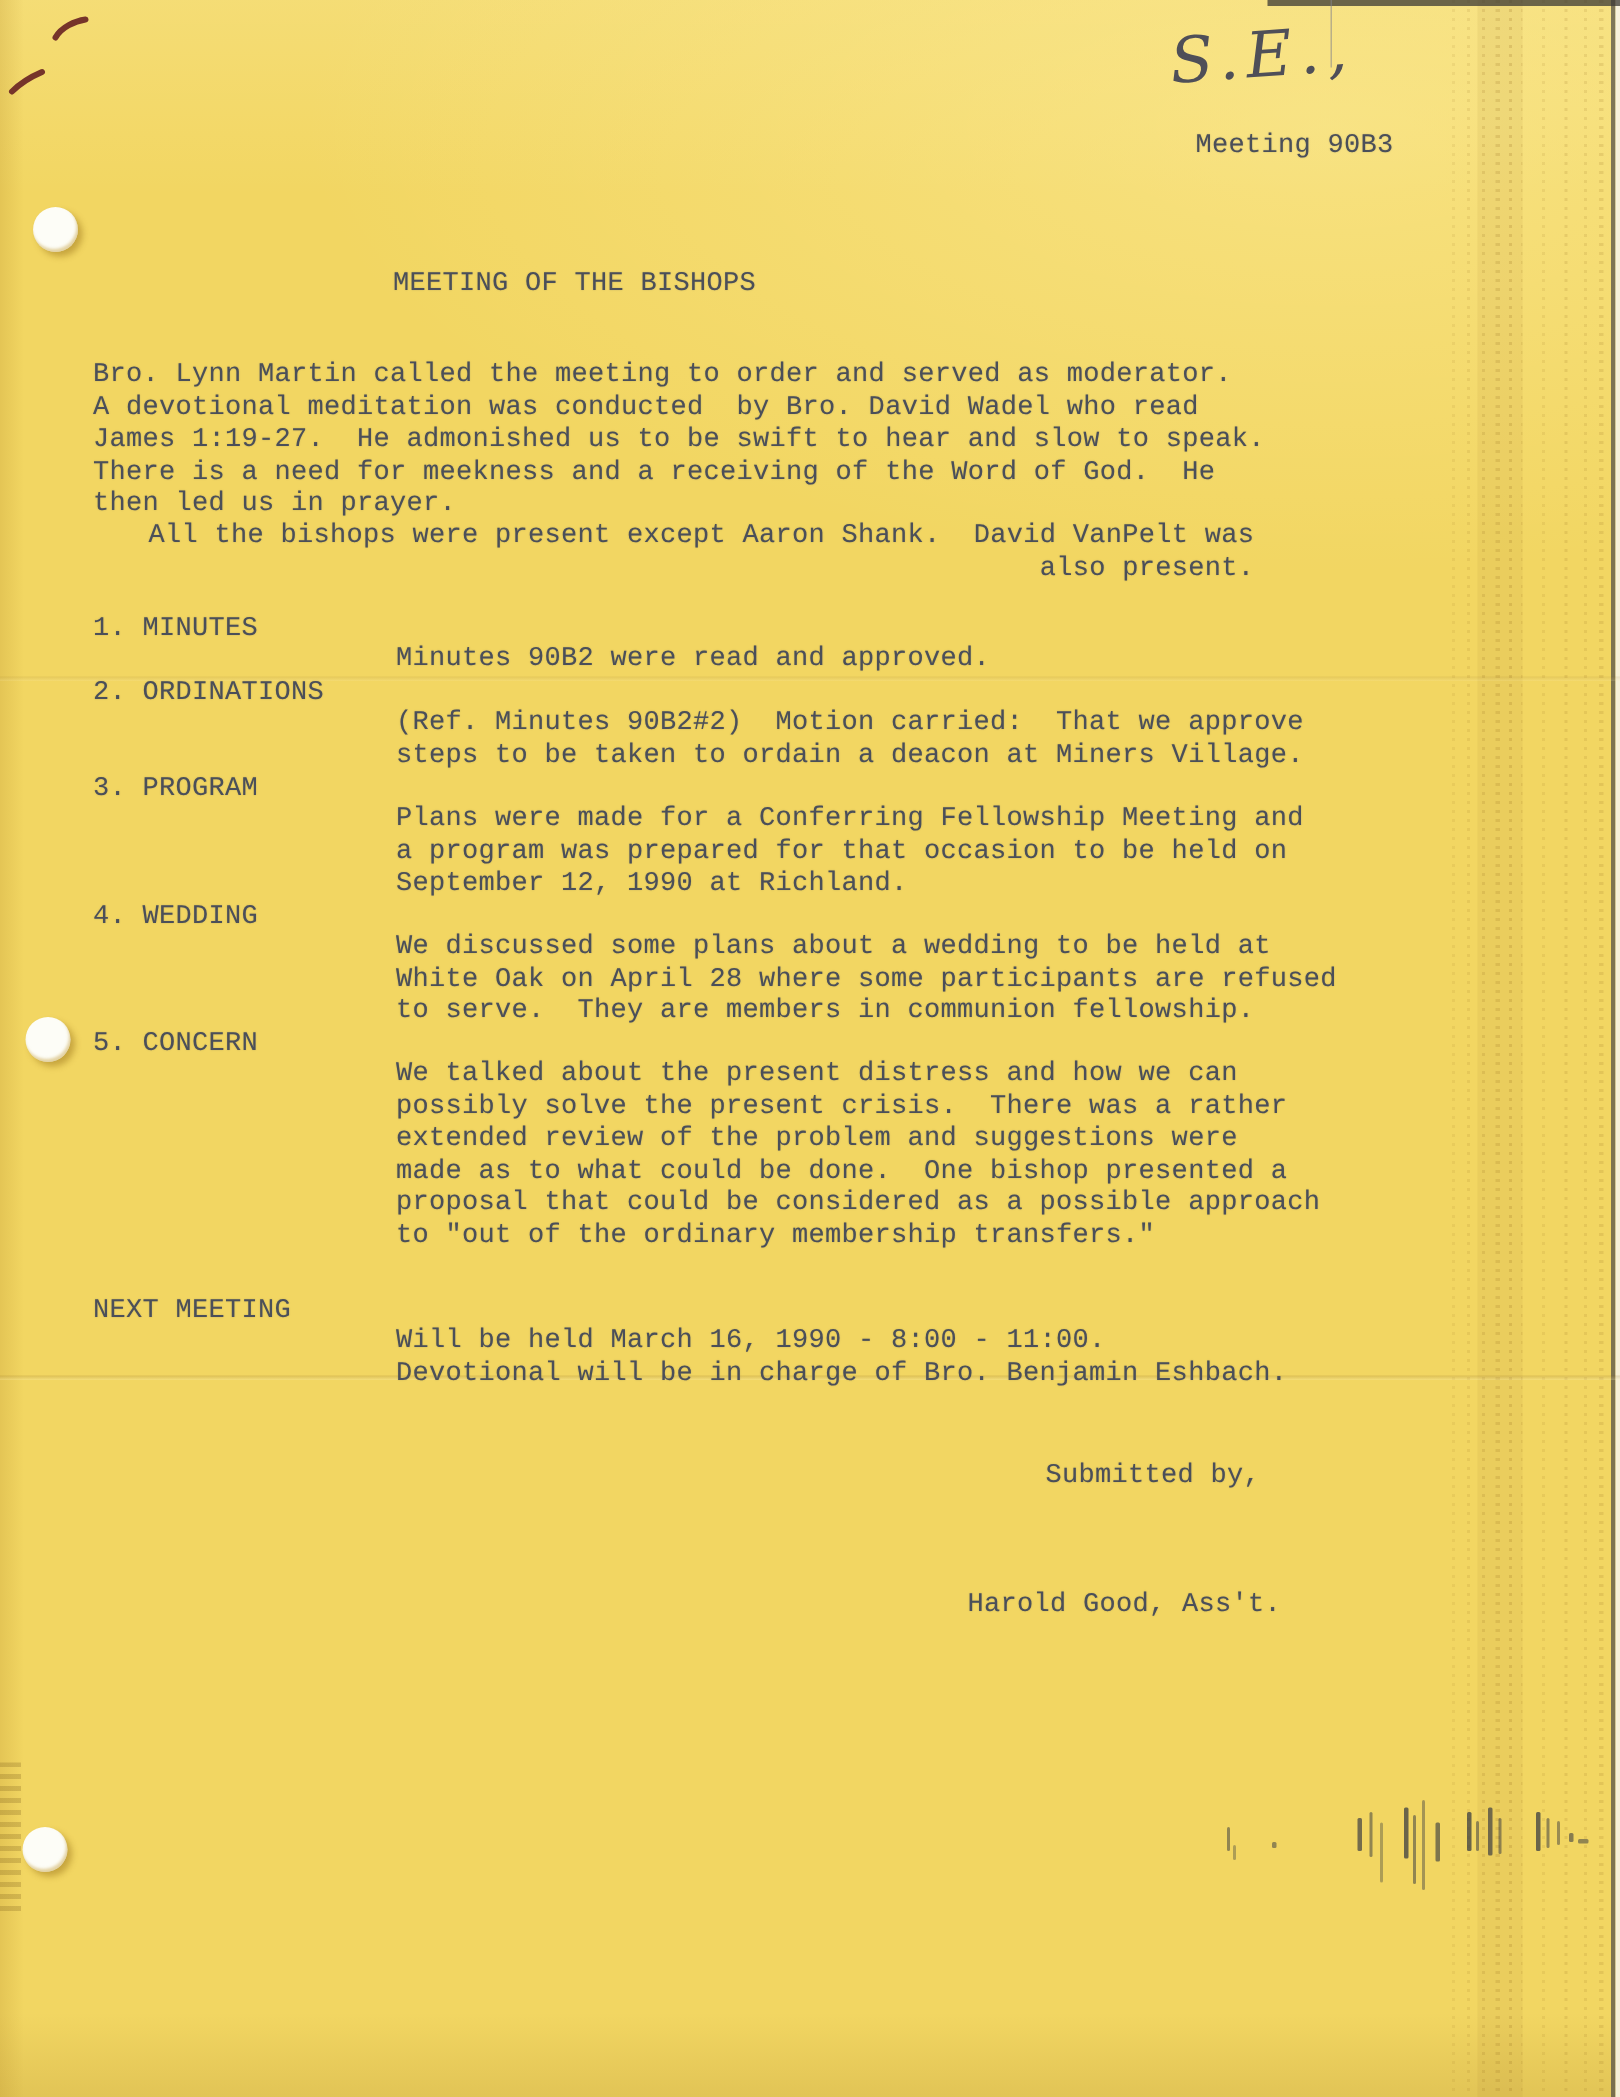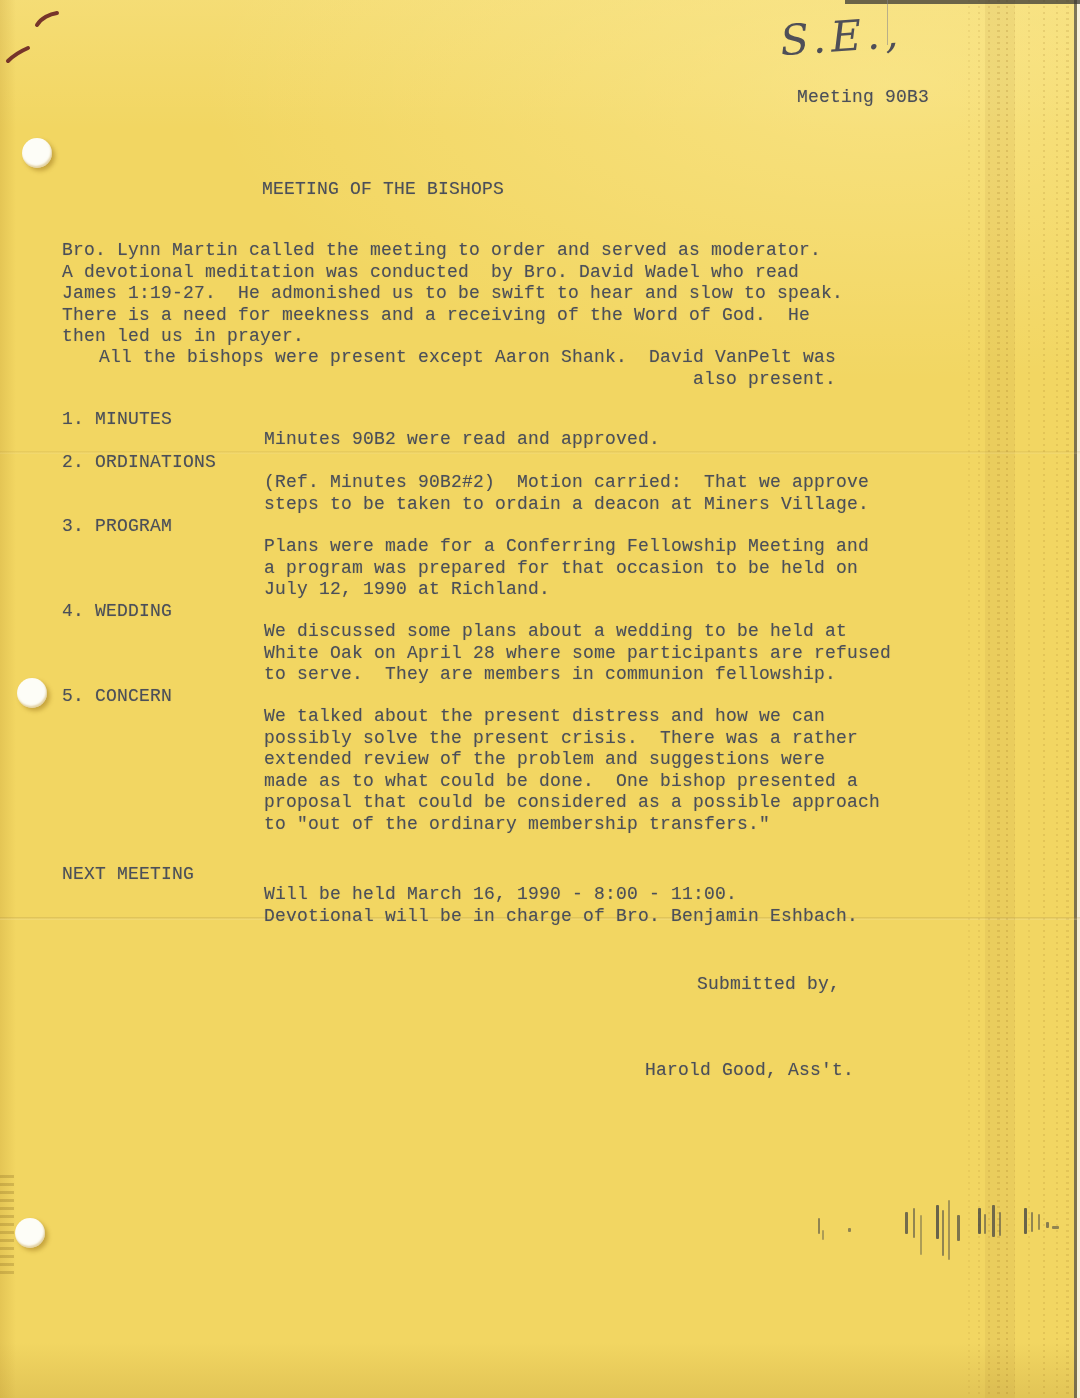--- a/index.html
+++ b/index.html
@@ -144,21 +144,21 @@
   </div>
   <div class="item" style="top:452px;">
     <div class="typed label">2. ORDINATIONS</div>
     <div class="typed body">(Ref. Minutes 90B2#2)  Motion carried:  That we approve
 steps to be taken to ordain a deacon at Miners Village.</div>
   </div>
   <div class="item" style="top:516px;">
     <div class="typed label">3. PROGRAM</div>
     <div class="typed body">Plans were made for a Conferring Fellowship Meeting and
 a program was prepared for that occasion to be held on
-July 12, 1990 at Richland.</div>
+September 12, 1990 at Richland.</div>
   </div>
   <div class="item" style="top:601px;">
     <div class="typed label">4. WEDDING</div>
     <div class="typed body">We discussed some plans about a wedding to be held at
 White Oak on April 28 where some participants are refused
 to serve.  They are members in communion fellowship.</div>
   </div>
   <div class="item" style="top:686px;">
     <div class="typed label">5. CONCERN</div>
     <div class="typed body">We talked about the present distress and how we can

